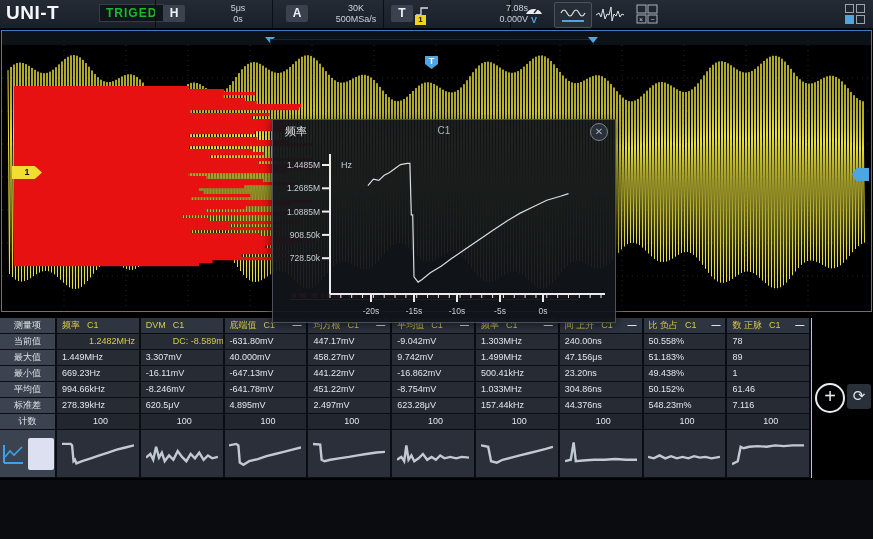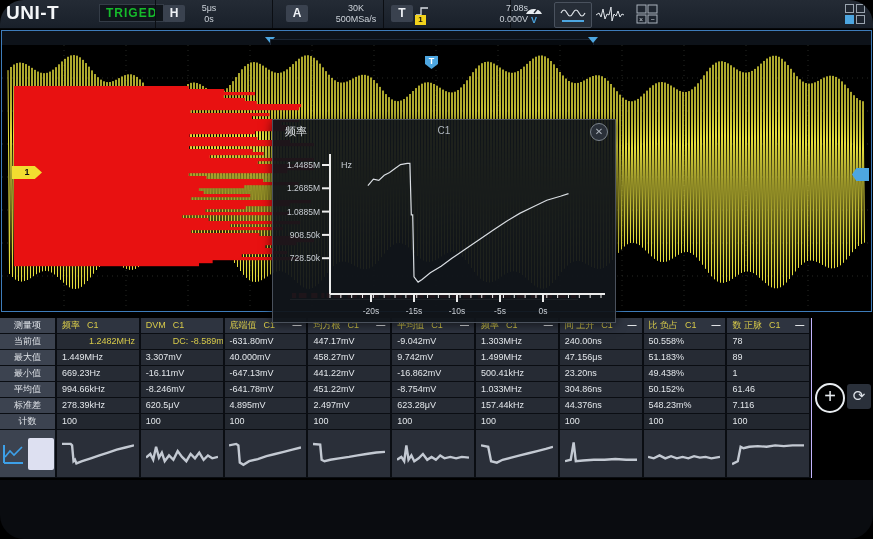--- a/index.html
+++ b/index.html
@@ -1,17 +1,17 @@
 <!DOCTYPE html>
 <html><head>
 <meta charset="utf-8">
 <style>
   html,body{margin:0;padding:0;background:#000;}
   #root{position:relative;width:873px;height:539px;background:#000;overflow:hidden;
-        font-family:"Liberation Sans",sans-serif;color:#d8dce2;border-radius:24px;}
+        font-family:"Liberation Sans",sans-serif;color:#d8dce2;}
 
   
   #topbar{position:absolute;left:0;top:0;width:873px;height:28px;
           background:linear-gradient(#242b35,#19202a);border-bottom:1px solid #05070a;}
   .logo{position:absolute;left:6px;top:2px;font-size:19px;font-weight:bold;color:#f4f6f8;letter-spacing:.5px;}
   .trig{position:absolute;left:99px;top:4px;background:#10151b;border:1px solid #343c47;
         color:#16bb2b;font-weight:bold;font-size:12px;padding:1px 6px;letter-spacing:1px;}
   .vsep{position:absolute;top:0;width:1px;height:28px;background:#0b0e13;}
   .tb-key{position:absolute;top:5px;background:#3a424f;color:#eef1f5;font-weight:bold;font-size:12px;
           width:22px;height:17px;line-height:17px;text-align:center;border-radius:2px;}
@@ -59,21 +59,21 @@
           display:grid;grid-template-columns:57px repeat(9,83.8px);}
   .mc{height:15px;line-height:15px;font-size:9px;color:#e3e7eb;background:#262b34;
       border-right:2px solid #0a0d12;border-bottom:1px solid #0a0d12;
       padding-left:5px;white-space:nowrap;overflow:hidden;}
   .ml{background:#3c4350;text-align:center;padding-left:0;color:#dfe3e8;}
   .mh{background:#2e3440;}
   .mh .nm{color:#d8cb4a;}
   .mh .ch{color:#d8cb4a;margin-left:7px;}
   .mh .dash{float:right;margin-right:5px;color:#eceff2;font-weight:bold;}
   .yel{color:#d8cb4a;padding-left:32px;}
-  .cnt{background:#22272f;}
+  .cnt{background:#22272f;text-align:center;}
   .spark{height:47px;background:#2a2f39;border-right:2px solid #0a0d12;border-bottom:1px solid #0a0d12;
          display:flex;align-items:center;justify-content:center;}
   .spark.icncell{background:#3c4350;gap:4px;}
   .sqbtn{width:26px;height:32px;background:#dde0f1;border-radius:2px;}
   #plusbtn{position:absolute;left:815px;top:383px;width:26px;height:26px;border:2px solid #e8ecf0;
            border-radius:50%;color:#e8ecf0;font-size:20px;line-height:23px;text-align:center;}
   #refreshbtn{position:absolute;left:847px;top:384px;width:24px;height:25px;background:#2a303a;
            border-radius:3px;color:#dfe4e9;font-size:15px;text-align:center;line-height:24px;}
 
   
@@ -86,21 +86,21 @@
 
   <div id="topbar">
     <div class="logo">UNI-T</div>
     <div class="trig">TRIGED</div>
     <div class="vsep" style="left:155px"></div>
     <div class="vsep" style="left:272px"></div>
     <div class="vsep" style="left:383px"></div>
     <div class="vsep" style="left:510px"></div>
 
     <span class="tb-key" style="left:163px">H</span>
-    <div class="tb-col" style="left:180px;width:58px">
+    <div class="tb-col" style="left:209px;width:58px">
       <div>5μs</div>
       <div>0s</div>
     </div>
 
     <span class="tb-key" style="left:286px">A</span>
     <div class="tb-col" style="left:324px;width:64px">
       <div>30K</div>
       <div>500MSa/s</div>
     </div>
 

